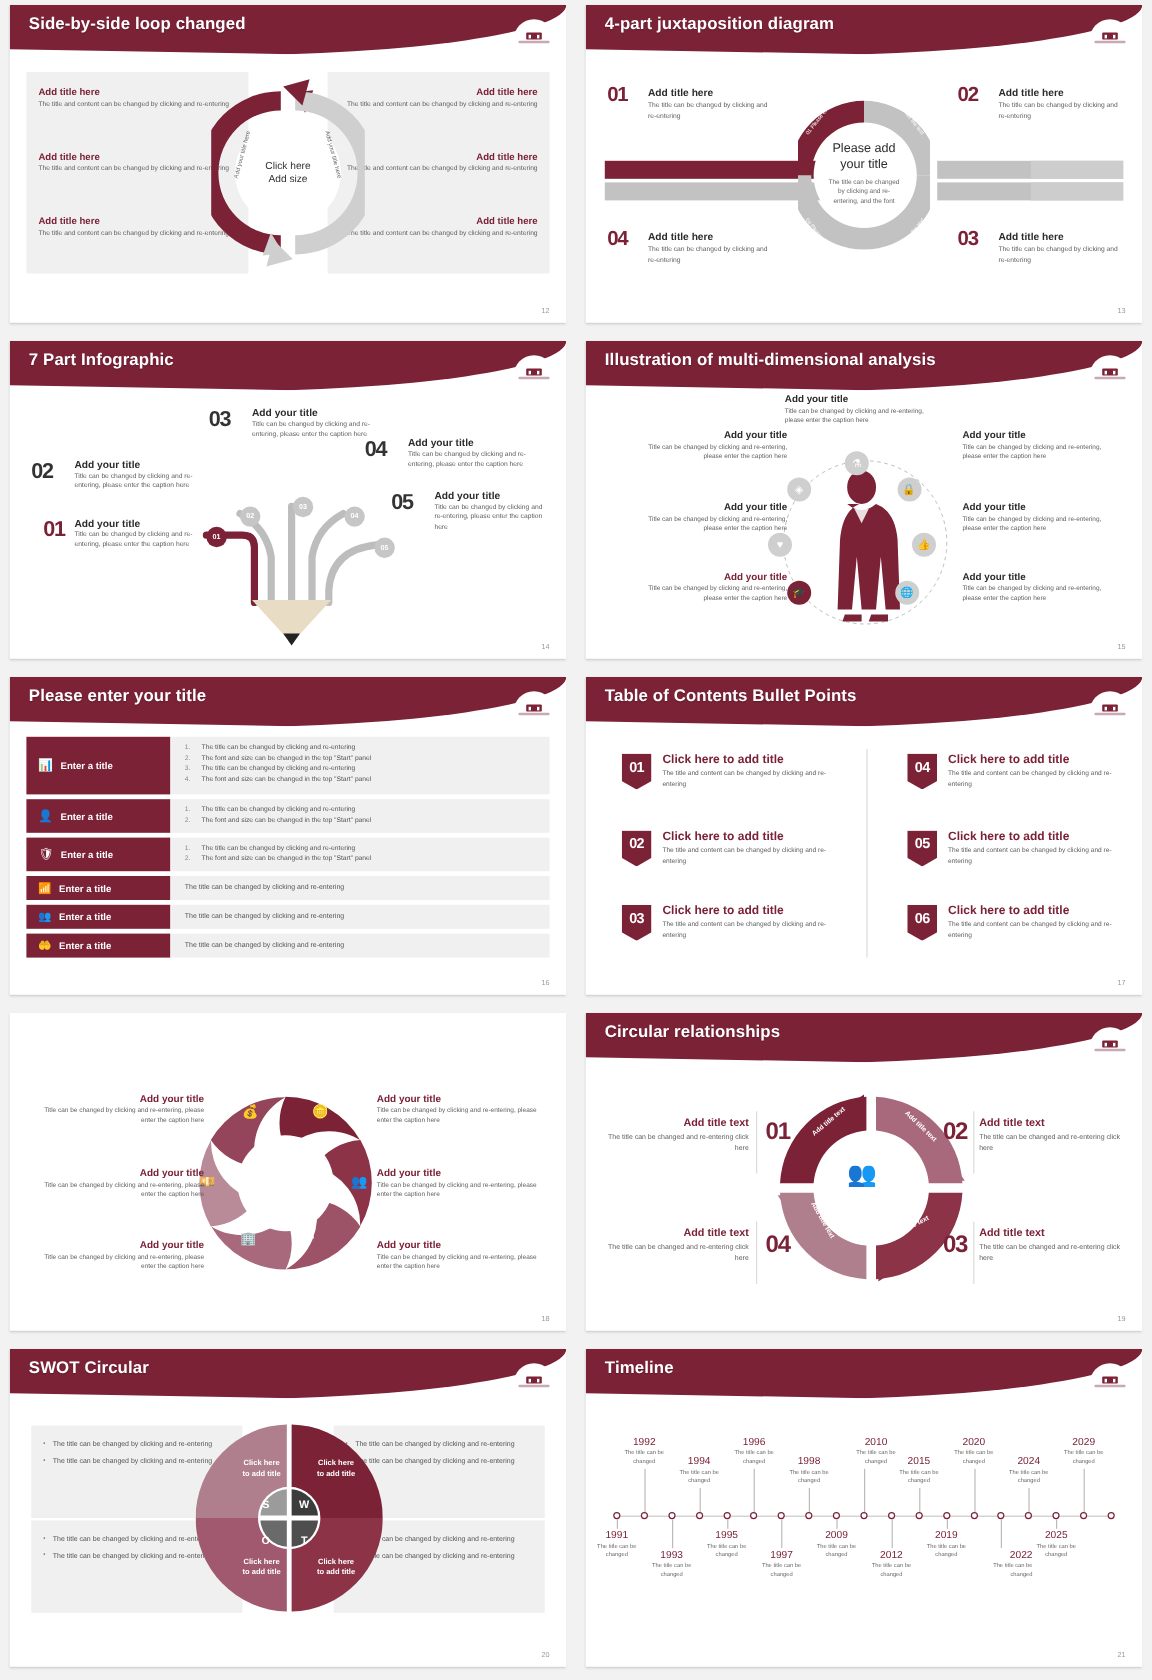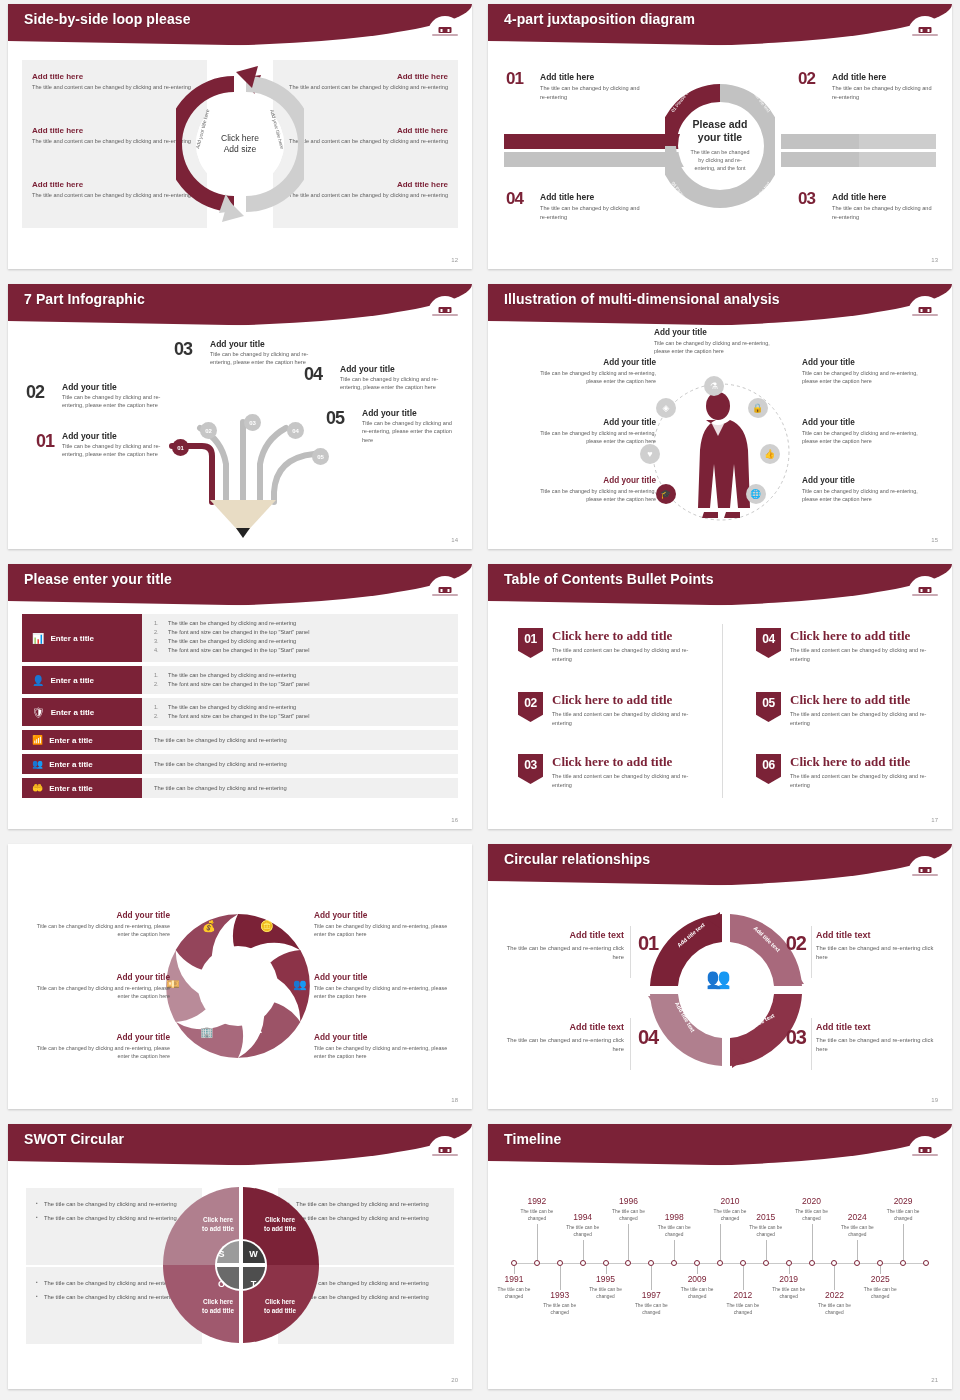--- a/index.html
+++ b/index.html
@@ -50,21 +50,21 @@
   .s1-arcword{position:absolute;font-size:5px;color:#6b6b6b;white-space:nowrap;}
 
   
   .s2-bar{position:absolute;height:15px;}
   .s2-blk{position:absolute;width:140px;}
   .s2-blk .n{font-size:17px;font-weight:bold;color:#7b2237;position:absolute;left:0;top:-3px;letter-spacing:-1px;}
   .s2-blk .h{font-size:8.5px;font-weight:bold;color:#2b2b2b;margin-left:34px;}
   .s2-blk .p{font-size:5.6px;color:#606060;line-height:1.55;margin-left:34px;margin-top:2px;}
   .s2-center{position:absolute;left:50%;top:10px;transform:translateX(-50%);width:110px;height:180px;}
   .s2-core{position:absolute;left:50%;top:50%;transform:translate(-50%,-50%);width:84px;height:84px;border-radius:50%;background:#fff;text-align:center;padding-top:14px;}
-  .s2-core .h{font-size:10.5px;font-weight:bold;color:#2b2b2b;line-height:1.25;}
+  .s2-core .h{font-size:10.5px;font-weight:normal;color:#2b2b2b;line-height:1.25;}
   .s2-core .p{font-size:5.4px;color:#666;line-height:1.5;margin-top:4px;padding:0 10px;}
 
   
   .s3-blk{position:absolute;width:150px;}
   .s3-blk .n{position:absolute;left:0;top:0;font-size:18px;font-weight:bold;letter-spacing:-1px;}
   .s3-blk .h{font-size:8.5px;font-weight:bold;color:#2b2b2b;}
   .s3-blk .p{font-size:5.6px;color:#606060;line-height:1.5;margin-top:1px;}
   .node{position:absolute;width:17px;height:17px;border-radius:50%;display:flex;align-items:center;justify-content:center;font-size:6px;font-weight:bold;color:#fff;}
 
   
@@ -79,21 +79,21 @@
   .row5 .tag .lbl{font-size:8px;font-weight:bold;}
   .row5 .cont{background:#f0f0f0;flex:1;padding:5px 8px 5px 12px;}
   .row5 .cont li{font-size:5.6px;color:#555;line-height:1.62;list-style:none;position:relative;padding-left:14px;}
   .row5 .cont li .idx{position:absolute;left:0;color:#888;}
   .row5 .cont .plain{font-size:5.8px;color:#555;}
 
   
   .toc-item{position:absolute;width:190px;display:flex;gap:9px;}
   .shield{width:25px;height:30px;flex:0 0 25px;background:#7b2237;clip-path:polygon(0 0,100% 0,100% 76%,50% 100%,0 76%);display:flex;align-items:flex-start;justify-content:center;padding-top:4px;}
   .shield b{color:#fff;font-size:12px;letter-spacing:-.5px;}
-  .toc-item .h{font-size:13px;font-weight:bold;color:#7b2237;font-family:Liberation Serif, serif;}
+  .toc-item .h{font-size:10px;font-weight:bold;color:#7b2237;}
   .toc-item .p{font-size:5.5px;color:#606060;line-height:1.55;margin-top:2px;}
 
   
   .s7-blk{position:absolute;width:140px;}
   .s7-blk .h{font-size:8.3px;font-weight:bold;color:#7b2237;margin-bottom:2px;}
   .s7-blk .p{font-size:5.4px;color:#606060;line-height:1.5;}
 
   
   .s8-blk{position:absolute;width:126px;}
   .s8-blk .h{font-size:9px;font-weight:bold;color:#7b2237;}
@@ -116,21 +116,21 @@
 </style>
 </head>
 <body>
 
 <div class="deck">
 
   <div class="slide">
     <div class="slide-inner">
       <div class="hdr">
         <div class="bg2"></div>
-        <h1>Side-by-side loop please</h1>
+        <h1>Side-by-side loop changed</h1>
         <div class="logo-badge">
             <div class="mark"></div>
             <div class="sub"></div>
           </div>
       </div>
       <div class="body-area">
         <div class="s1-panel l"></div>
         <div class="s1-panel r"></div>
 
         <div class="s1-blk" style="left:24px;top:26px;">
@@ -794,21 +794,21 @@
             <div class="tl-item" style="left: 228.889px; top: 124px;">
               <div class="y">2012</div>
               <div class="d">The title can be changed</div>
             </div>
             <div class="tl-stem" style="left: 300.667px; top: 100px; height: 8px;"></div>
             <div class="tl-item" style="left: 274.667px; top: 108px;">
               <div class="y">2019</div>
               <div class="d">The title can be changed</div>
             </div>
             <div class="tl-stem" style="left: 346.444px; top: 100px; height: 24px;"></div>
-            <div class="tl-item" style="left: 320.444px; top: 124px;">
+            <div class="tl-item" style="left: 320.444px; top: 124px; text-align: right;">
               <div class="y">2022</div>
               <div class="d">The title can be changed</div>
             </div>
             <div class="tl-stem" style="left: 392.222px; top: 100px; height: 8px;"></div>
             <div class="tl-item" style="left: 366.222px; top: 108px;">
               <div class="y">2025</div>
               <div class="d">The title can be changed</div>
             </div>
           </div>
       </div>

